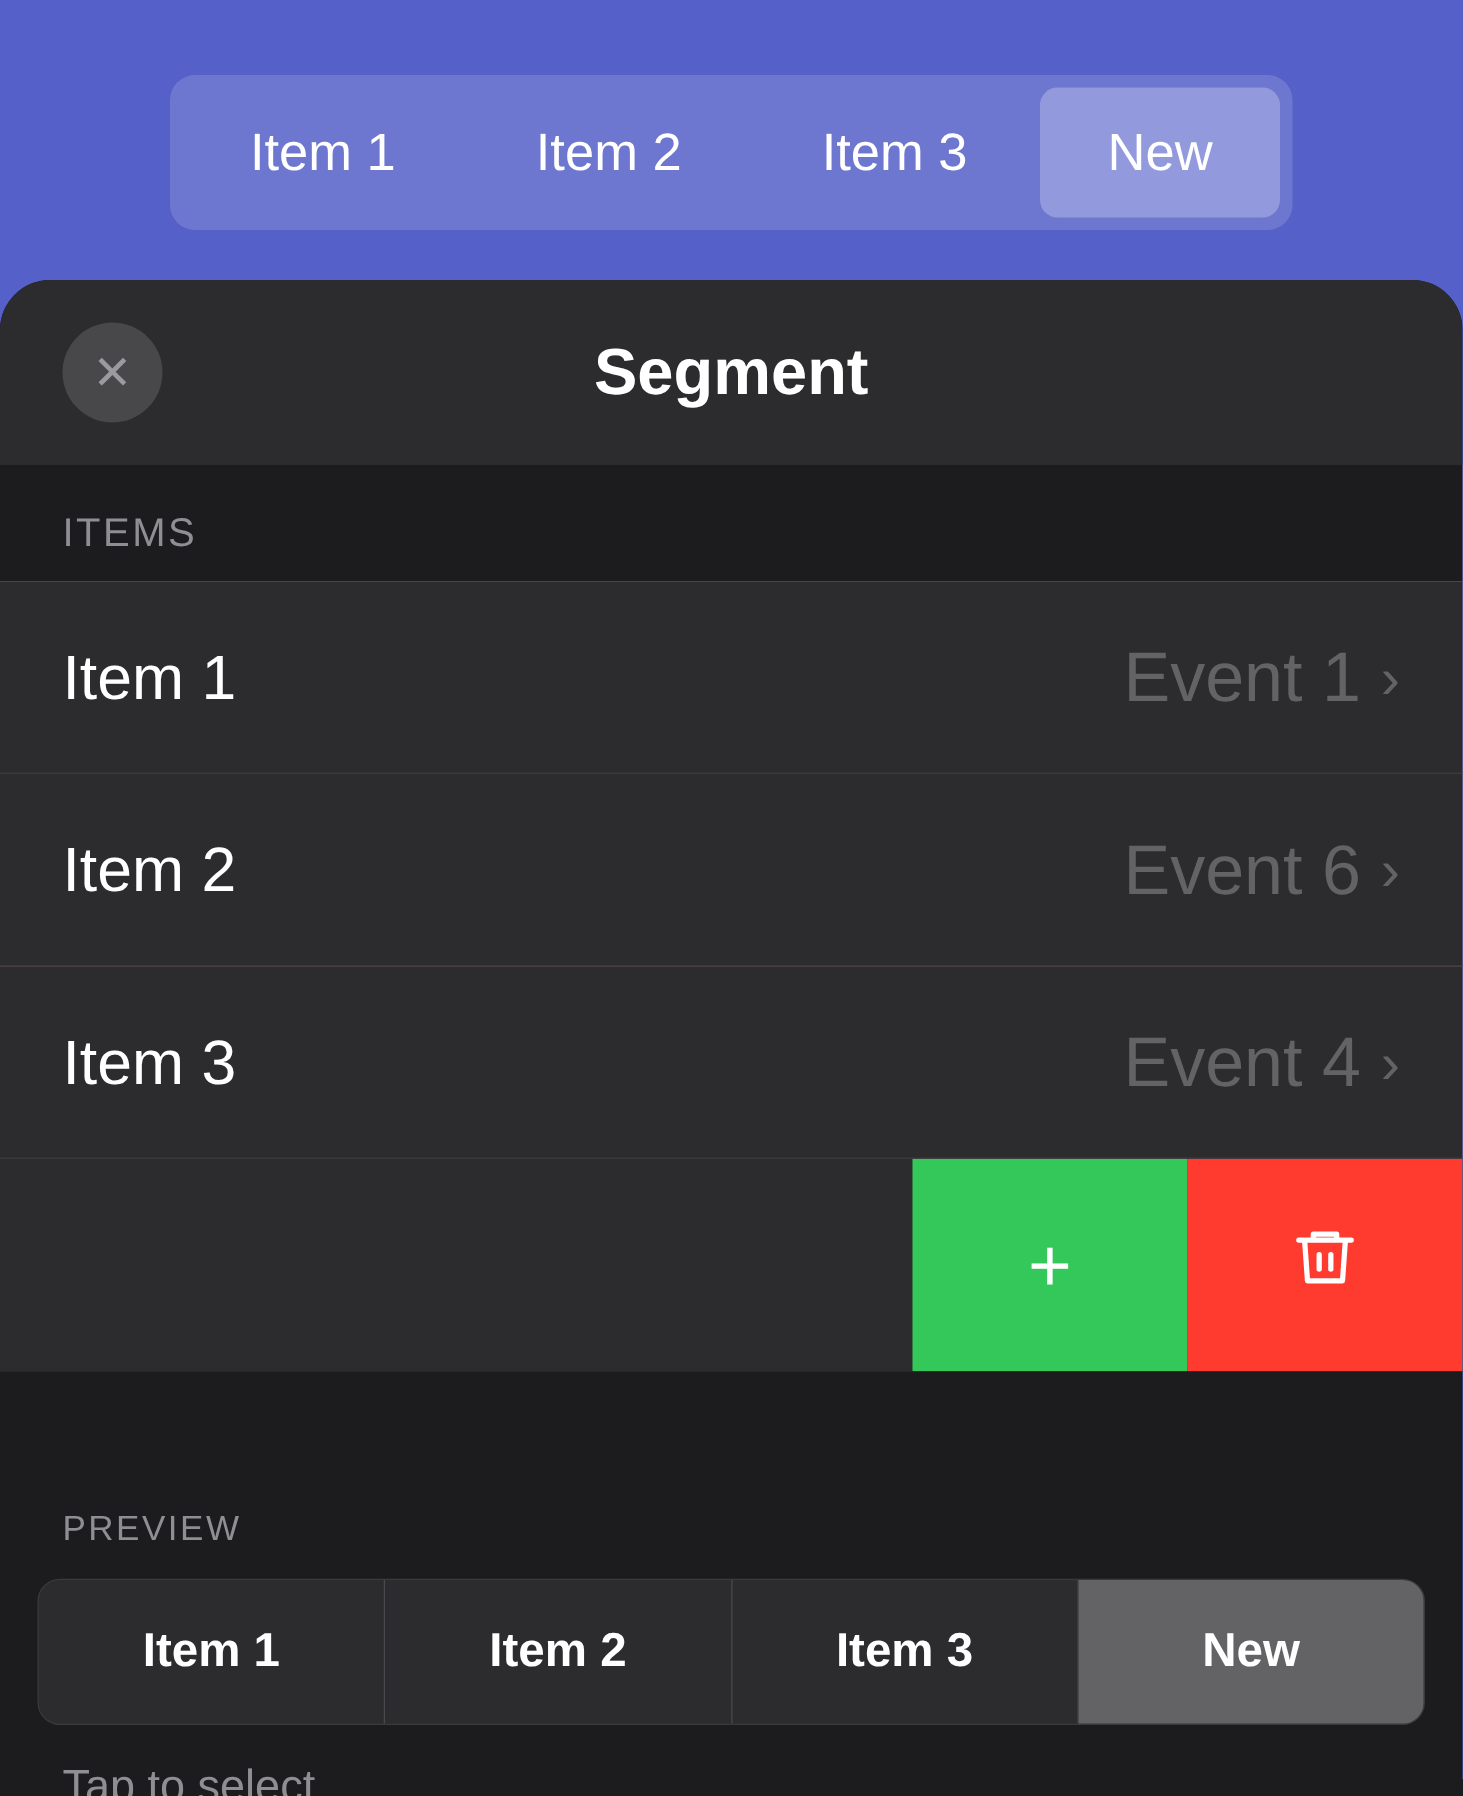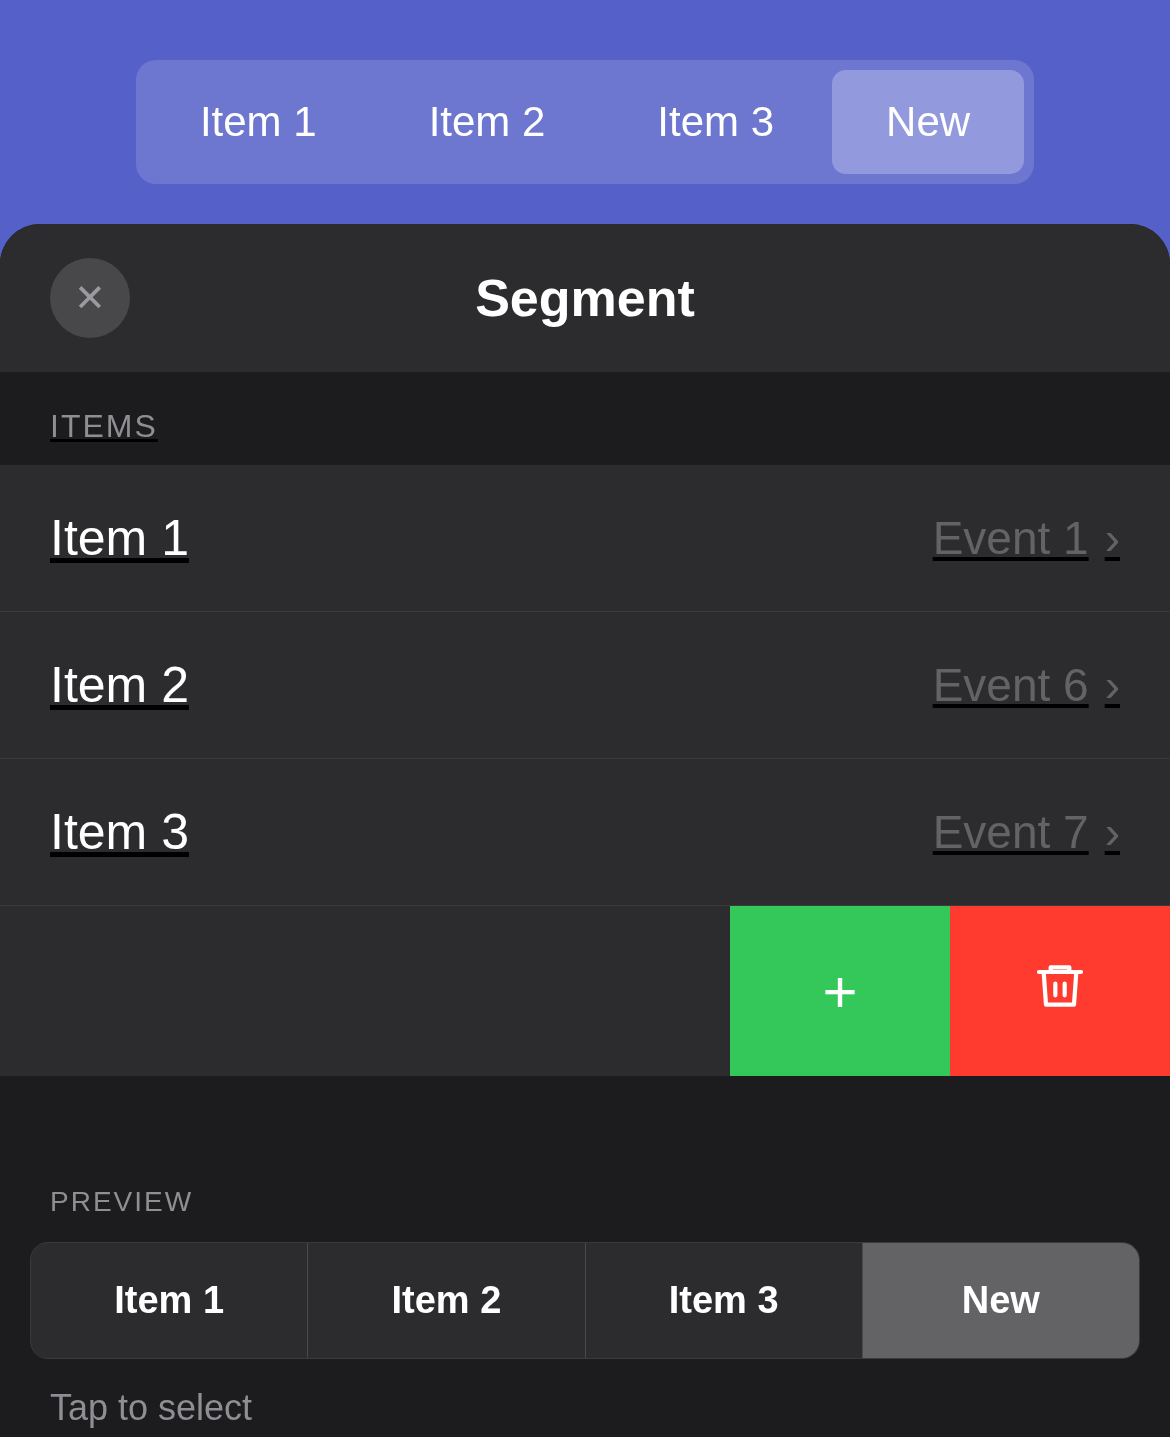--- a/index.html
+++ b/index.html
@@ -100,21 +100,20 @@
       font-size: 32px;
       font-weight: 400;
       padding: 36px 50px 20px 50px;
       letter-spacing: 2px;
       text-transform: uppercase;
       background: #1c1c1e;
     }
 
     .items-section {
       background: #fca5a5;
-      text-decoration: underline;
     }
 
     .item-row {
       background: #2c2c2e;
       padding: 44px 50px;
       display: flex;
       align-items: center;
       justify-content: space-between;
       border-bottom: 1px solid #3a3a3c;
       cursor: pointer;
@@ -131,21 +130,21 @@
     }
 
     .item-right {
       display: flex;
       align-items: center;
       gap: 16px;
     }
 
     .item-event {
       color: #636366;
-      font-size: 46px;
+      font-size: 56px;
       font-weight: 400;
     }
 
     .item-chevron {
       color: #636366;
       font-size: 46px;
       font-weight: 300;
     }
 
     
@@ -293,21 +292,21 @@
       <span class="item-name">Item 2</span>
       <div class="item-right">
         <span class="item-event">Event 6</span>
         <span class="item-chevron">›</span>
       </div>
     </div>
 
     <div class="item-row">
       <span class="item-name">Item 3</span>
       <div class="item-right">
-        <span class="item-event">Event 7</span>
+        <span class="item-event">Event 4</span>
         <span class="item-chevron">›</span>
       </div>
     </div>
 
     <div class="action-row" style="height: 170px;">
       <span class="action-left-chevron">›</span>
       <div class="action-buttons">
         <button class="action-btn-add">
           <span>+</span>
         </button>

